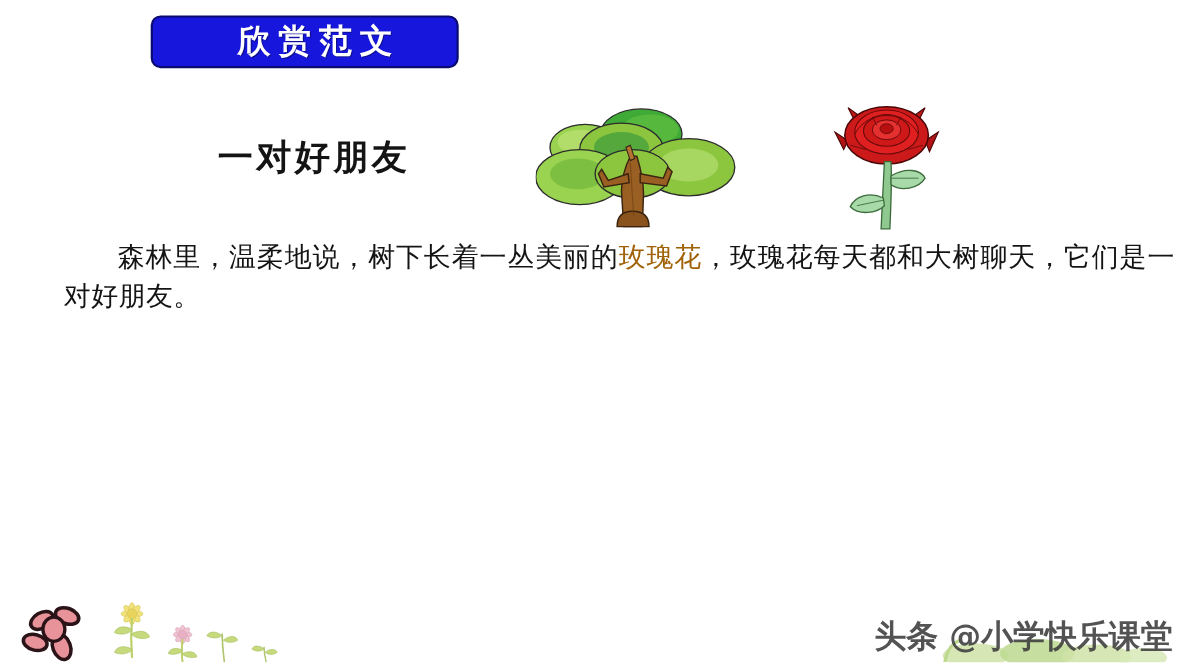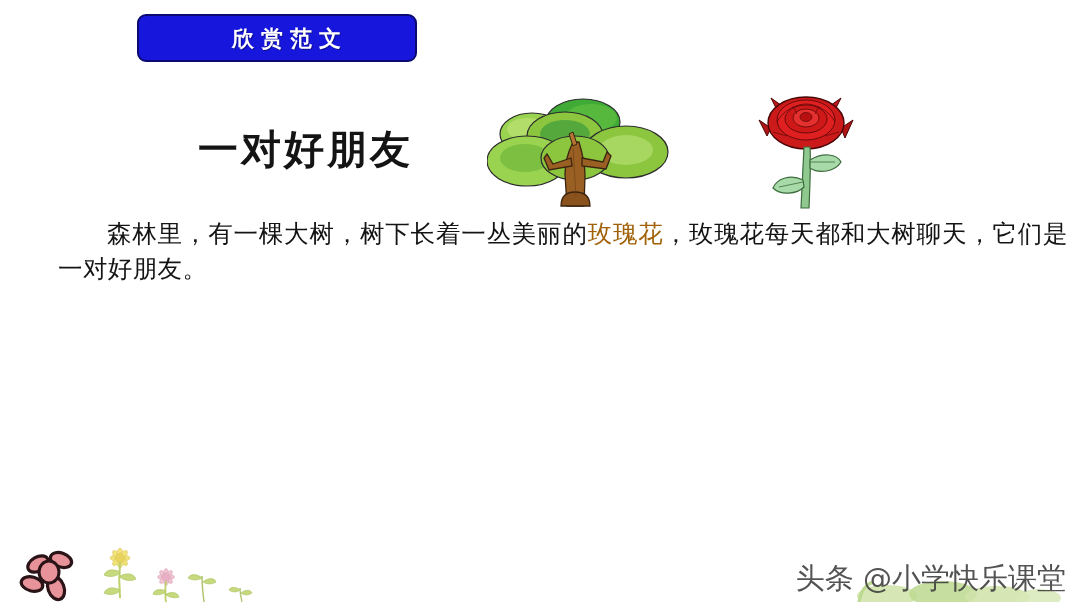--- a/index.html
+++ b/index.html
@@ -27,36 +27,36 @@
     background: #1616dc;
     border: 2px solid #0a0a70;
     border-radius: 9px;
     box-sizing: border-box;
     display: flex;
     align-items: center;
     justify-content: center;
   }
   #title-banner .banner-text {
     color: #ffffff;
-    font-size: 22px;
+    font-size: 30px;
     font-weight: bold;
     letter-spacing: 7px;
     text-indent: 7px;
     font-family: "DejaVu Serif", "Liberation Serif", serif;
     line-height: 1;
     text-shadow: 1px 1px 0 rgba(0,0,0,0.35);
     margin-left: 19px;
   }
 
   
   #article-subtitle {
     position: absolute;
     left: 198px;
     top: 122px;
-    font-size: 40px;
+    font-size: 32px;
     font-weight: bold;
     letter-spacing: 3px;
     font-family: "DejaVu Serif", "Liberation Serif", serif;
     color: #141414;
     white-space: nowrap;
   }
 
   
   #tree-illustration {
     position: absolute;
@@ -110,21 +110,21 @@
     right: 8px;
     bottom: 6px;
     height: 52px;
     width: 300px;
   }
   #watermark .wm-text {
     position: absolute;
     right: 6px;
     top: 9px;
     font-size: 29px;
-    font-weight: normal;
+    font-weight: bold;
     color: #3c3c3c;
     opacity: 0.88;
     font-family: "DejaVu Sans", "Liberation Sans", sans-serif;
     white-space: nowrap;
     letter-spacing: 0px;
   }
   #watermark .wm-green {
     position: absolute;
     right: 10px;
     bottom: 0px;
@@ -180,21 +180,21 @@
 
   <path d="M47 55 C46 72 45 92 44 116 L52 116 C53 92 54 72 53 55 Z" fill="#8fc98f" stroke="#3c6b3c" stroke-width="1.2"></path>
 
   <path d="M53 68 C66 60 80 62 84 70 C78 80 62 82 53 76 Z" fill="#a8d9a8" stroke="#3c6b3c" stroke-width="1.2"></path>
   <path d="M46 88 C34 82 20 86 16 96 C24 104 40 102 47 95 Z" fill="#a8d9a8" stroke="#3c6b3c" stroke-width="1.2"></path>
   <path d="M53 70 L78 70 M46 90 L22 95" stroke="#3c6b3c" stroke-width="0.8" fill="none"></path>
 </svg>
 
 <div id="article-body">
   <p>
-    <span>森林里，有一棵大树，树下长着一丛美丽的</span><span class="hl">玫瑰花</span><span>，玫瑰花每天都和大树聊天，它们是一对好朋友。</span>
+    <span>森林里，温柔地说，树下长着一丛美丽的</span><span class="hl">玫瑰花</span><span>，玫瑰花每天都和大树聊天，它们是一对好朋友。</span>
   </p>
 </div>
 
 <svg id="deco-flowers" viewBox="0 0 250 62" xmlns="http://www.w3.org/2000/svg">
 
   <g>
     <ellipse cx="22" cy="20" rx="11" ry="7" fill="#e8929a" stroke="#2b1418" stroke-width="3.2" transform="rotate(-30 22 20)"></ellipse>
     <ellipse cx="45" cy="16" rx="11" ry="7" fill="#e8929a" stroke="#2b1418" stroke-width="3.2" transform="rotate(20 45 16)"></ellipse>
     <ellipse cx="16" cy="40" rx="11" ry="7" fill="#e8929a" stroke="#2b1418" stroke-width="3.2" transform="rotate(15 16 40)"></ellipse>
     <ellipse cx="40" cy="44" rx="8" ry="12" fill="#e8929a" stroke="#2b1418" stroke-width="3.2" transform="rotate(-20 40 44)"></ellipse>

